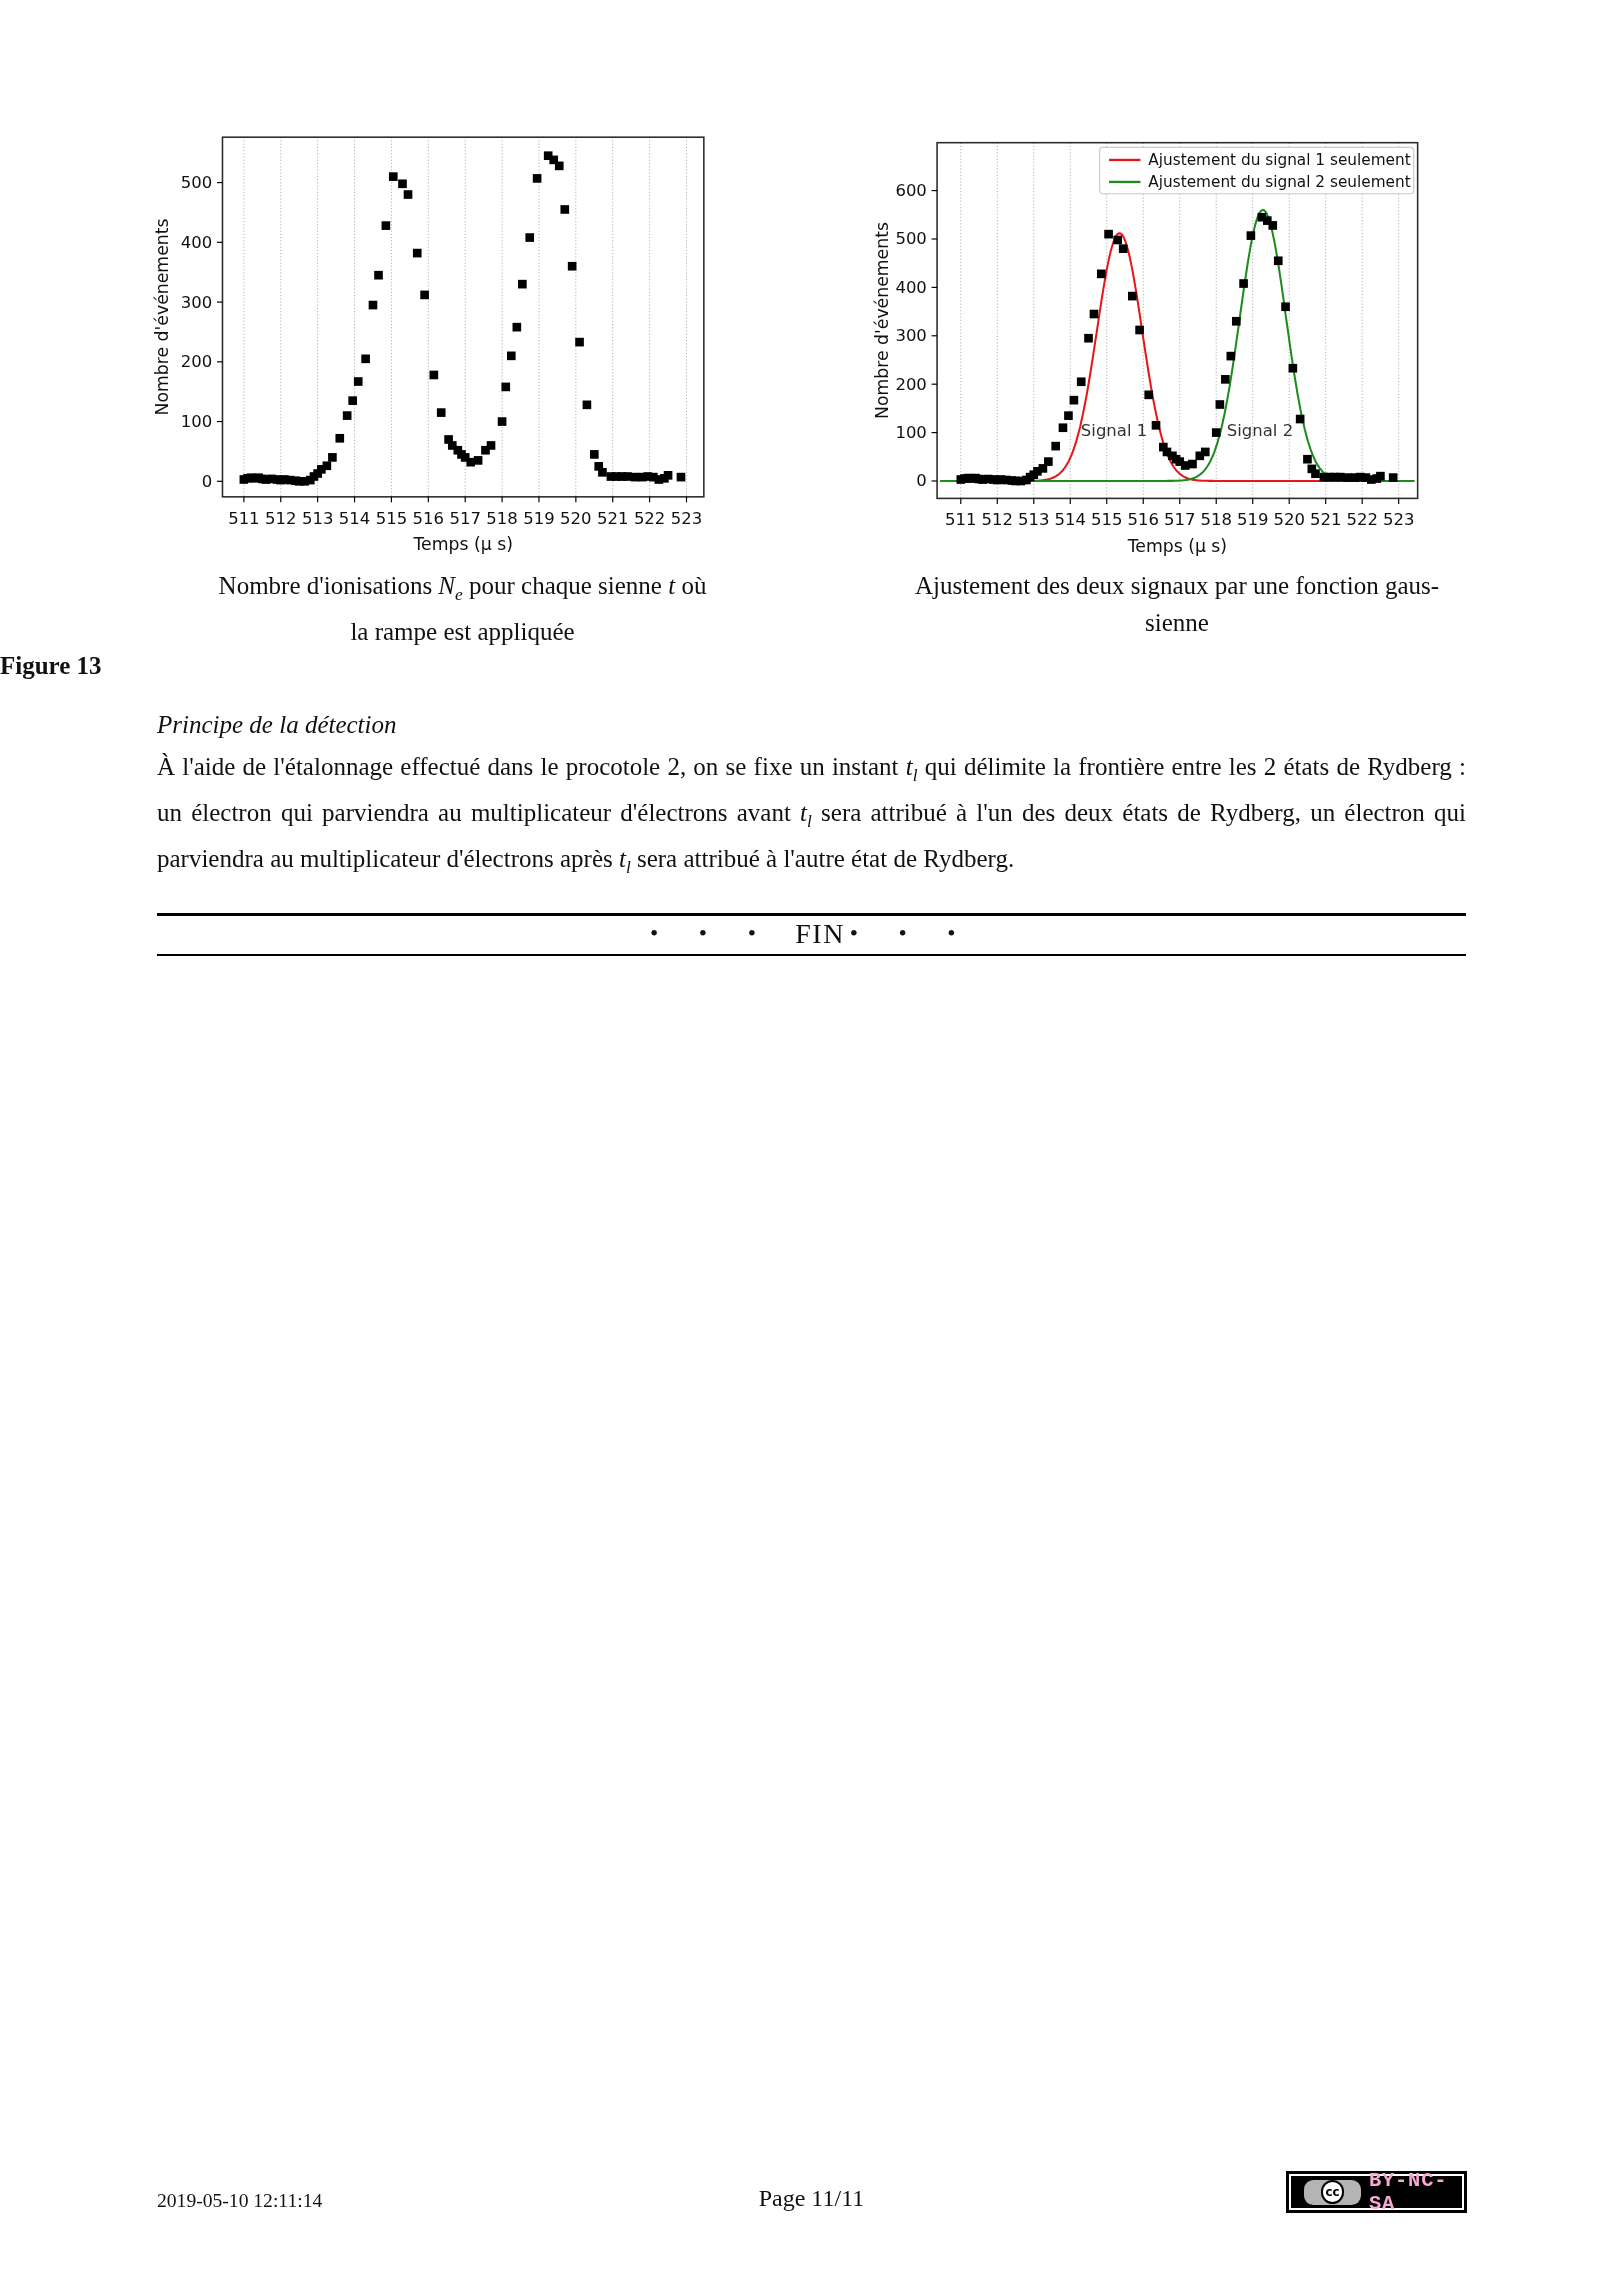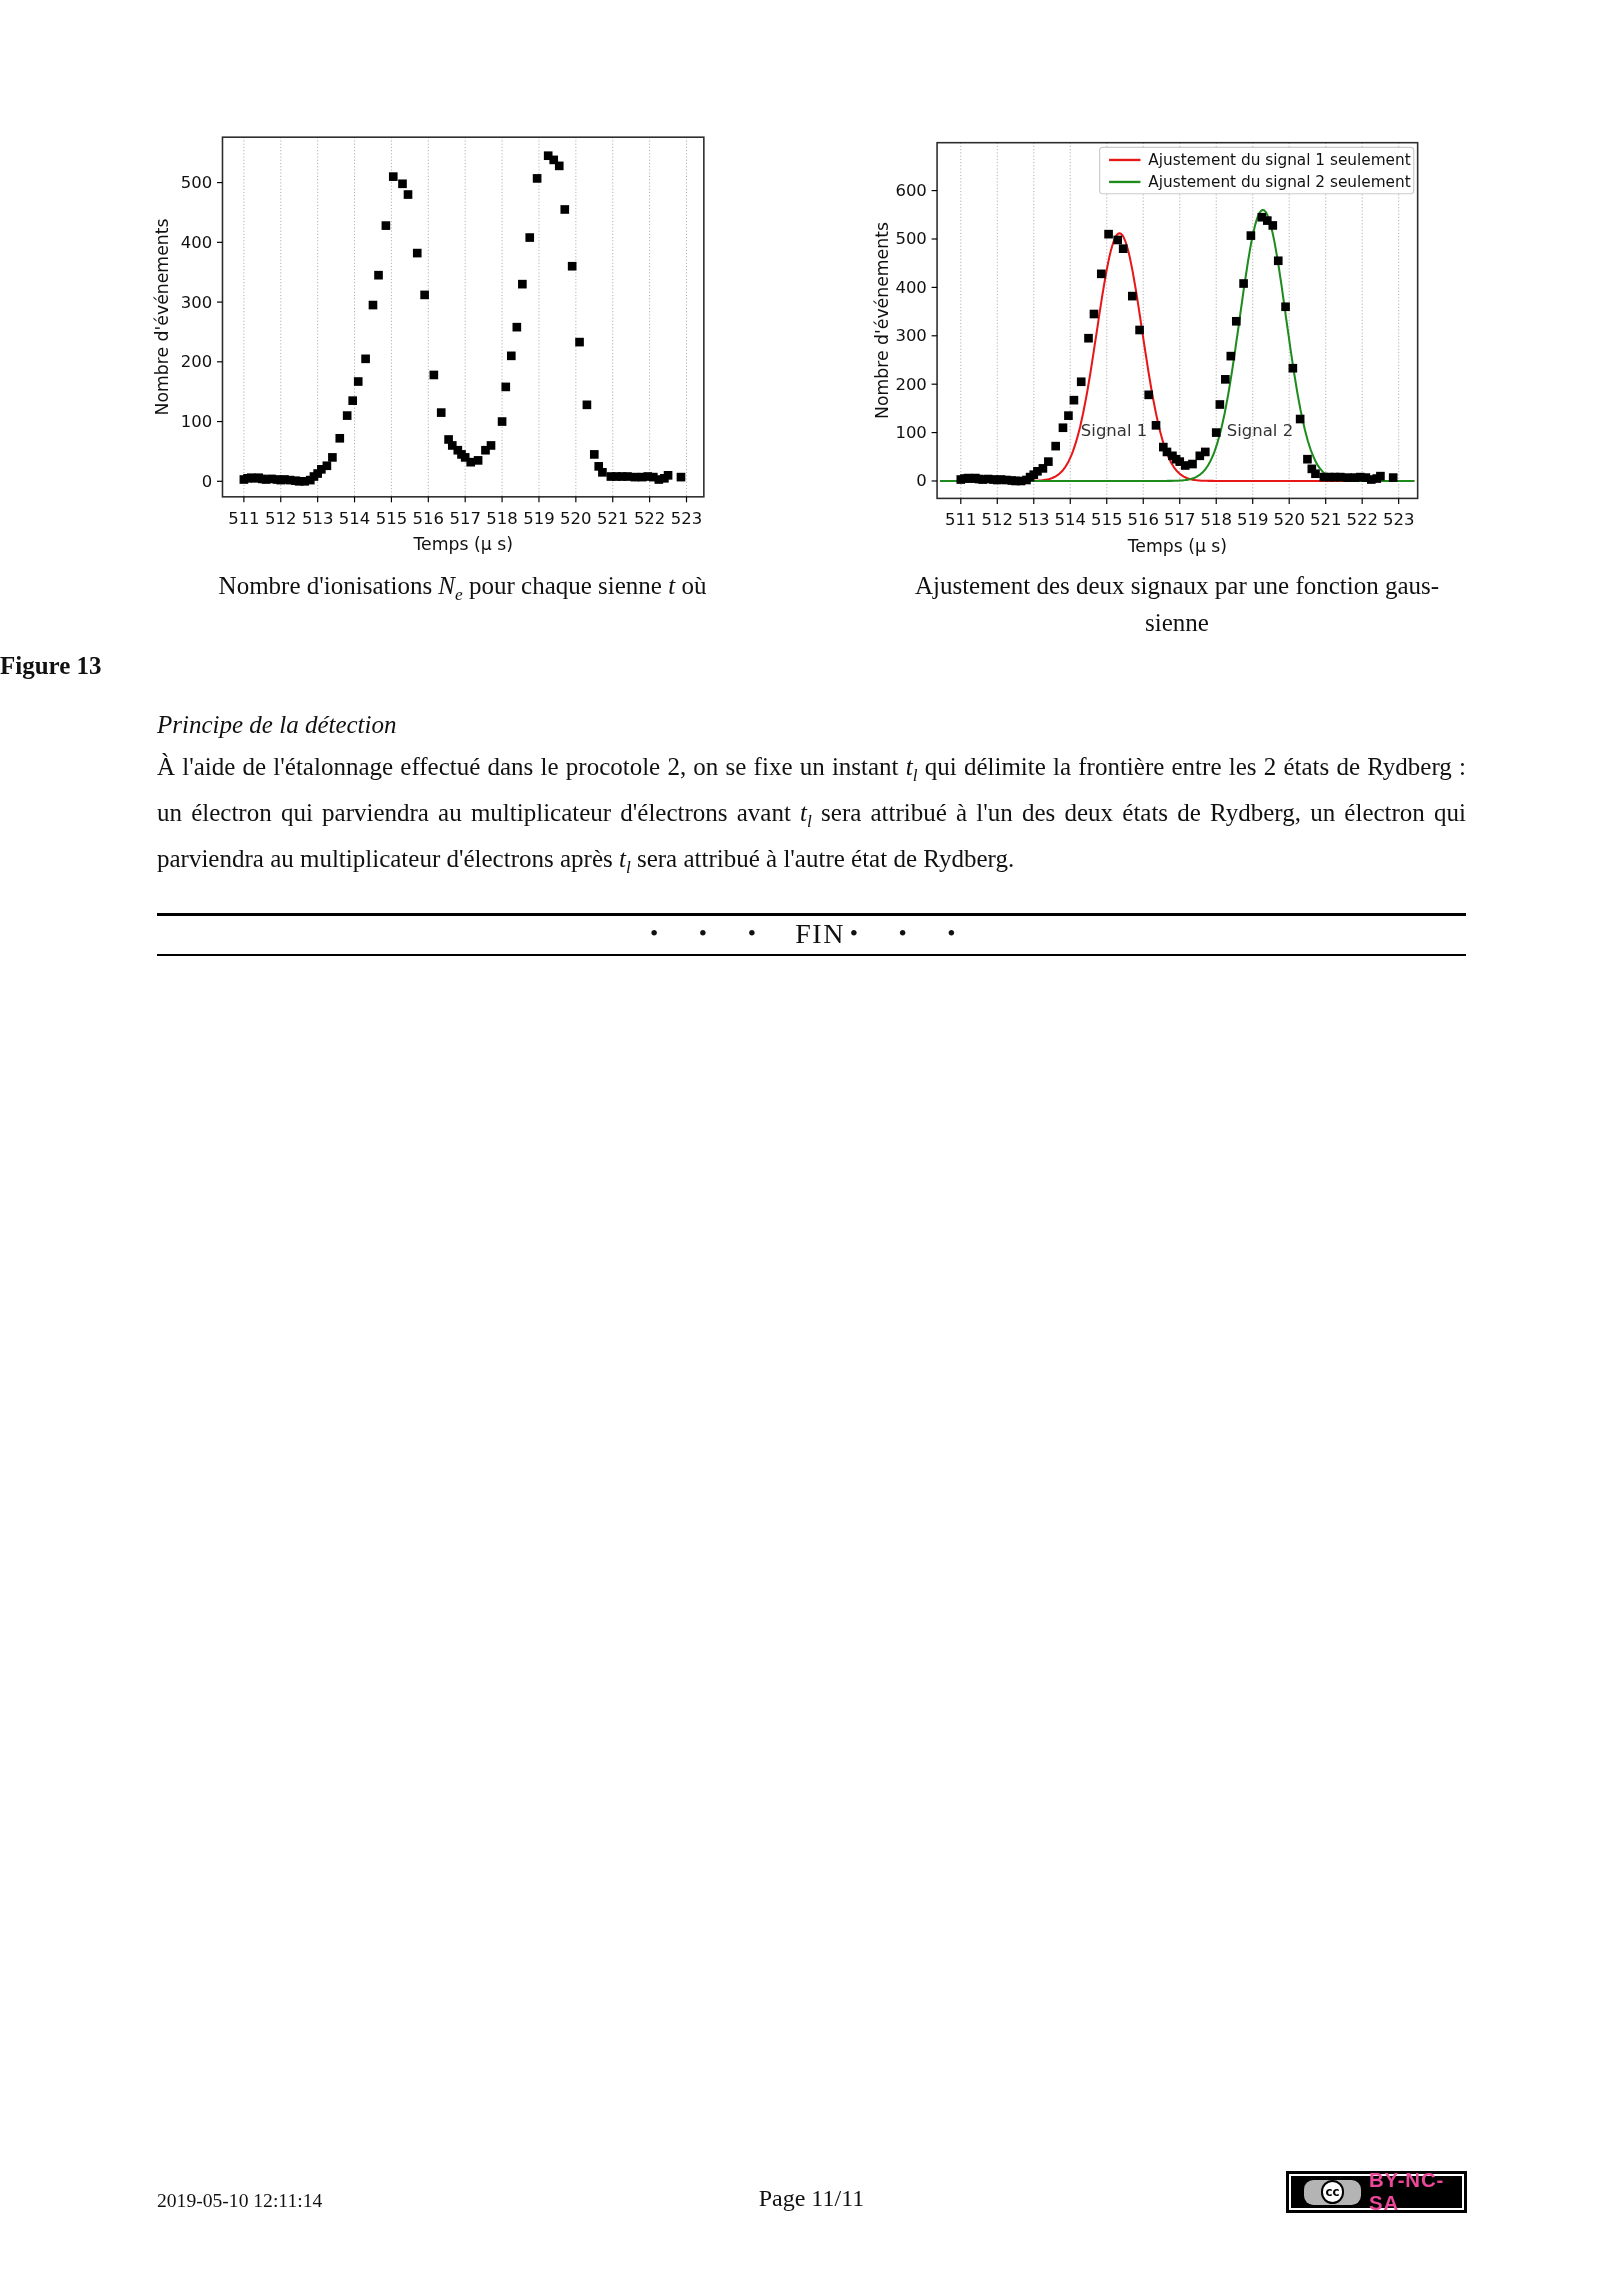--- a/index.html
+++ b/index.html
@@ -30,21 +30,21 @@
   .footer-page{position:absolute;left:0;top:2185px;width:1623px;text-align:center;font-size:24px;}
   .cc-badge{position:absolute;left:1286px;top:2171px;width:181px;height:42px;background:#000;
             box-sizing:border-box;padding:3.1px;}
   .cc-badge-inner{width:100%;height:100%;border:2.4px solid #fff;background:#000;box-sizing:border-box;
                   display:flex;align-items:center;gap:7.9px;padding:0 13px;}
   .cc-pill{background:#b4b4b4;border-radius:9.4px;width:57px;height:25px;flex:0 0 auto;
            display:flex;align-items:center;justify-content:center;}
   .cc-circle{width:23.6px;height:23.6px;background:#fff;border:2.4px solid #000;border-radius:50%;
              box-sizing:border-box;display:flex;align-items:center;justify-content:center;
              font-family:"DejaVu Sans",sans-serif;font-weight:bold;font-size:11.8px;color:#000;}
-  .cc-text{color:#ec4899;font-family:Liberation Sans, sans-serif;font-weight:bold;font-size:20.4px;
+  .cc-text{color:#f9a8d4;font-family:Liberation Mono, monospace;font-weight:bold;font-size:20.4px;
            letter-spacing:0.8px;}
 </style>
 </head>
 <body>
 
 <div class="page">
 
   <svg id="chart1" class="chart-svg" style="left:118px;top:94px;" width="644" height="479" viewBox="0 0 820 610">
       <line x1="160.24444444444367" y1="55" x2="160.24444444444367" y2="513" stroke="#9a9a9a" stroke-width="1" stroke-dasharray="1.5 2.6"></line>
       <line x1="207.21762452107197" y1="55" x2="207.21762452107197" y2="513" stroke="#9a9a9a" stroke-width="1" stroke-dasharray="1.5 2.6"></line>
@@ -313,20 +313,21 @@
       <text x="504.25284738041233" y="435.7142857142857" text-anchor="middle" font-size="21" fill="#333">Signal 2</text>
       <rect x="300" y="68" width="400" height="59" rx="4" fill="#ffffff" stroke="#cccccc" stroke-width="1.5"></rect>
       <line x1="312" y1="84" x2="352" y2="84" stroke="#e81717" stroke-width="3"></line>
       <text x="362" y="91" font-size="19.5" fill="#111">Ajustement du signal 1 seulement</text>
       <line x1="312" y1="112" x2="352" y2="112" stroke="#1d8c1d" stroke-width="3"></line>
       <text x="362" y="119" font-size="19.5" fill="#111">Ajustement du signal 2 seulement</text>
     </svg>
 
   <div class="caption" style="left:133px;top:567px;width:659px;">
     <div><span>Nombre d'ionisations </span><span class="mvar"><span>N</span><sub>e</sub></span><span> pour chaque sienne </span><span class="mvar">t</span><span> où</span></div>
+    <div>la rampe est appliquée</div>
   </div>
 
   <div class="caption" style="left:855px;top:567px;width:644px;">
     <div>Ajustement des deux signaux par une fonction gaus-</div>
     <div>sienne</div>
   </div>
 
   <div class="figure-label" style="top:652px;">Figure 13</div>
 
   <div class="section-heading" style="top:711px;">Principe de la détection</div>

